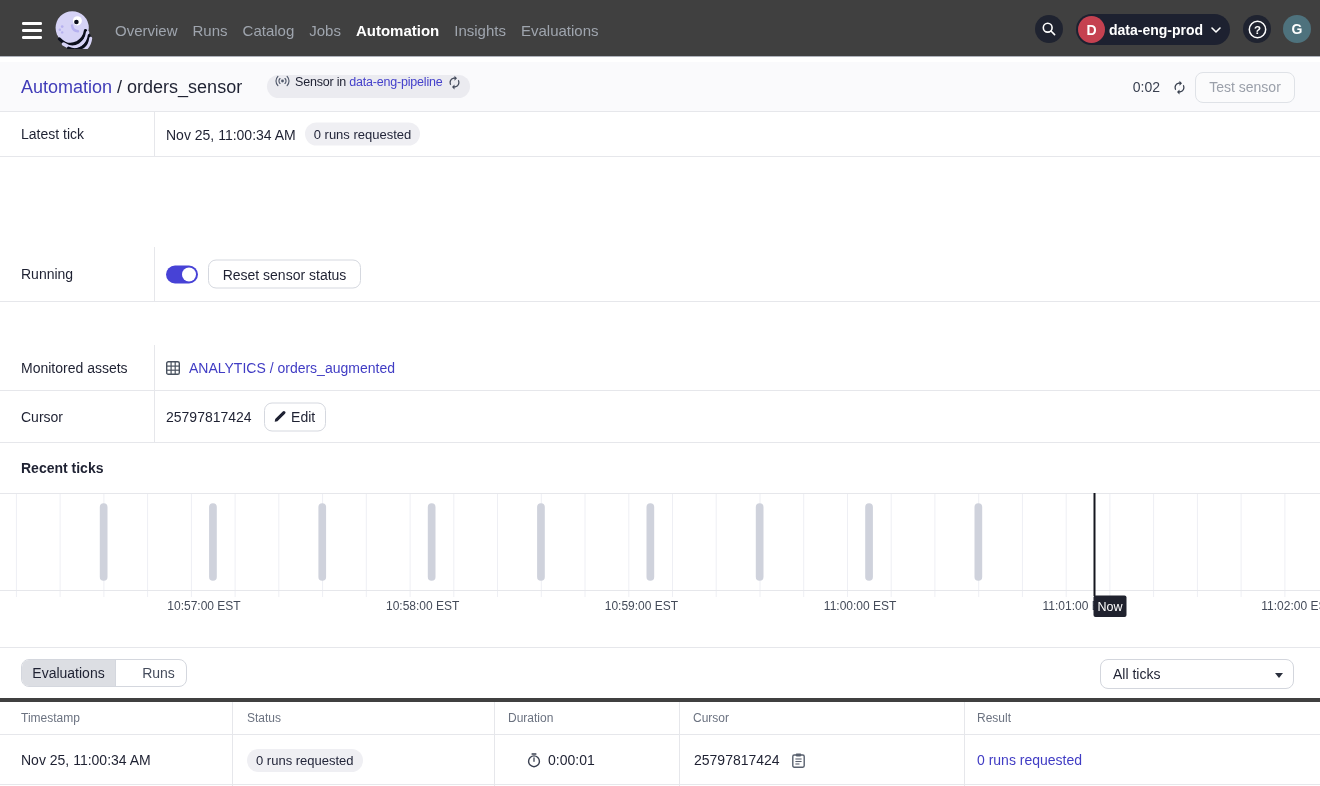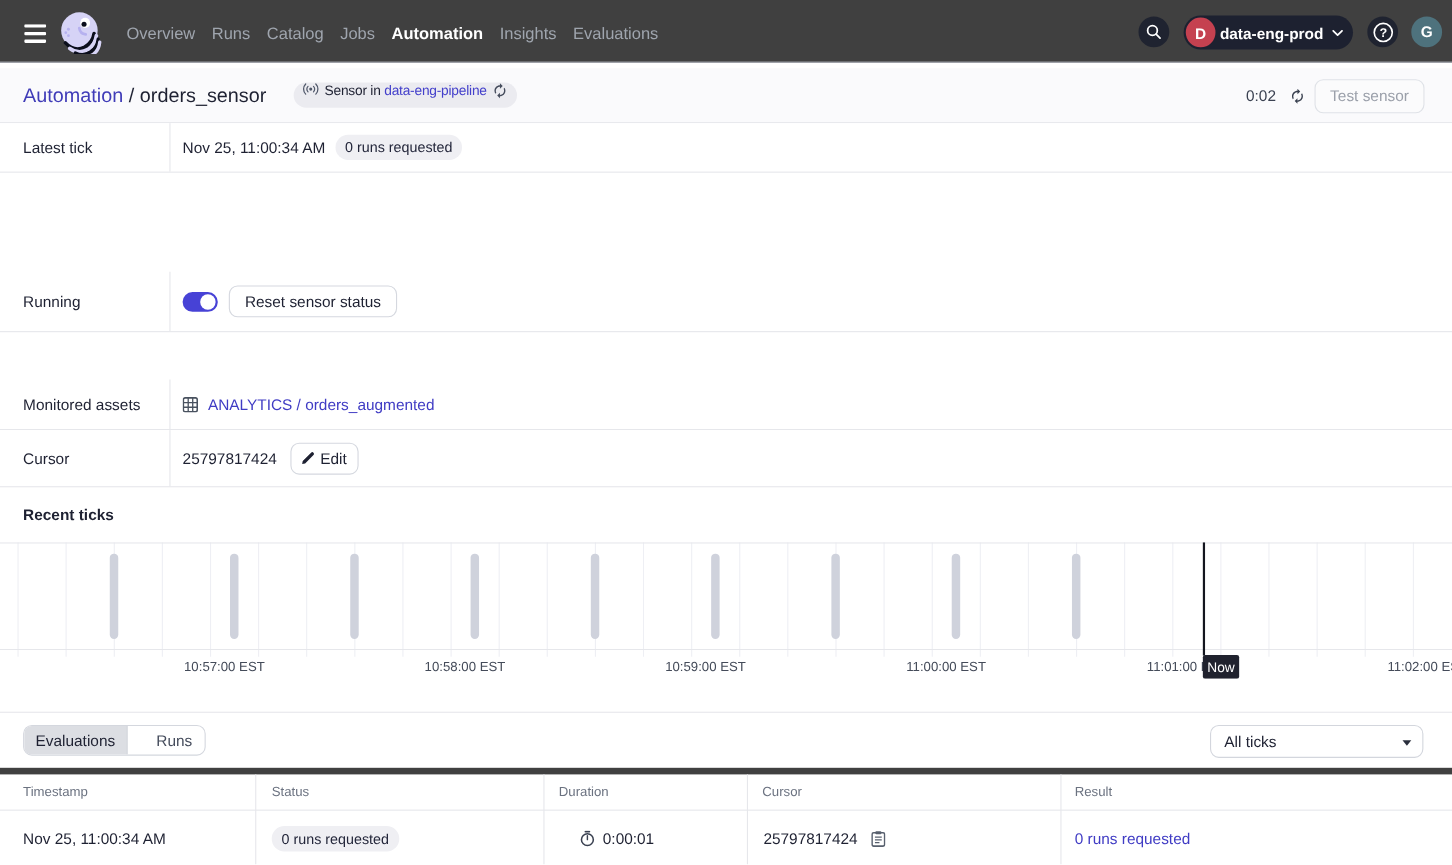--- a/index.html
+++ b/index.html
@@ -47,21 +47,21 @@
 
 
 #tabsrow { position:absolute; left:0; top:647px; width:1320px; height:51px; background:#fff; border-top:1px solid #E6E7EB; }
 #seg { position:absolute; left:21px; top:11px; height:28px; border:1px solid #D4D7DE; border-radius:8px; display:flex; overflow:hidden; background:#fff;gap:15px; }
 #seg .s1 { width:94px; background:#DCDEE3; color:#1E2132; font-size:14px; display:flex; align-items:center; justify-content:center; border-right:1px solid #D4D7DE; }
 #seg .s2 { width:55px; color:#454C5C; font-size:14px; display:flex; align-items:center; justify-content:center; }
 #select { position:absolute; left:1100px; top:11px; width:194px; height:30px; border:1px solid #D3D6DD; border-radius:8px; background:#fff; font-size:14px; color:#1E2132; display:flex; align-items:center; padding-left:12px; }
 #select .arr { position:absolute; right:10px; top:13px; width:0; height:0; border-left:4.5px solid transparent; border-right:4.5px solid transparent; border-top:5px solid #2A2F3C; }
 
 
-#btable { position:absolute; left:0; top:698px; width:1320px; height:88px; background:#fff; border-top:6px solid #404040; }
+#btable { position:absolute; left:0; top:698px; width:1320px; height:88px; background:#fff; border-top:4px solid #404040; }
 #btable .hdr { position:absolute; top:0; height:32px; line-height:32px; font-size:12px; color:#6B7280; }
 #btable .hline { position:absolute; left:0; top:32px; width:1320px; height:1px; background:#E6E7EB; }
 #btable .rline { position:absolute; left:0; top:82px; width:1320px; height:1px; background:#E6E7EB; }
 #btable .cdiv { position:absolute; top:0; width:1px; height:88px; background:#E6E7EB; }
 #btable .cell { position:absolute; top:33px; height:50px; display:flex; align-items:center; font-size:14px; color:#1E2132; }
 </style>
 </head>
 <body>
 <div id="app">
 

